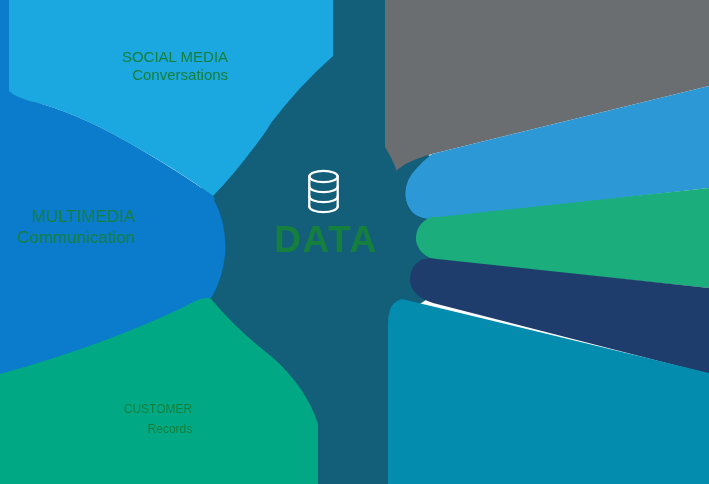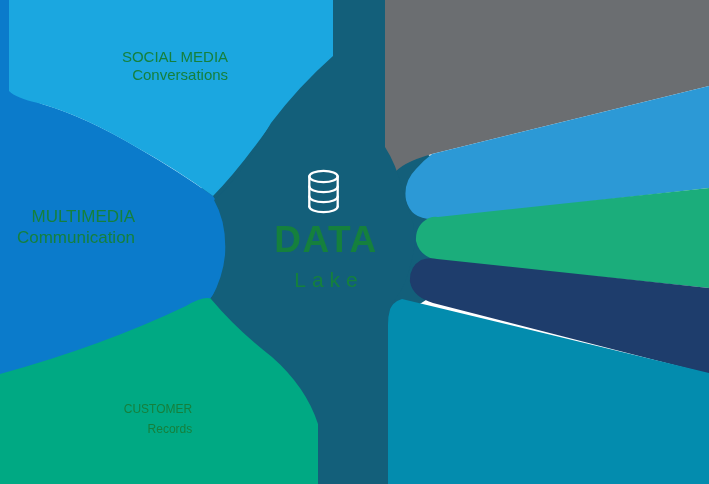--- a/index.html
+++ b/index.html
@@ -62,15 +62,14 @@
     <span class="l1">MULTIMEDIA</span>
     <span class="l2">Communication</span>
   </div>
 
   <div class="label" id="customer-label">
     <span class="l1">CUSTOMER</span>
     <span class="l2">Records</span>
   </div>
 
   <div class="label" id="data-title">DATA</div>
-  <div class="label" id="data-subtitle">Lake</div>
 
 </div>
 
 </body></html>

